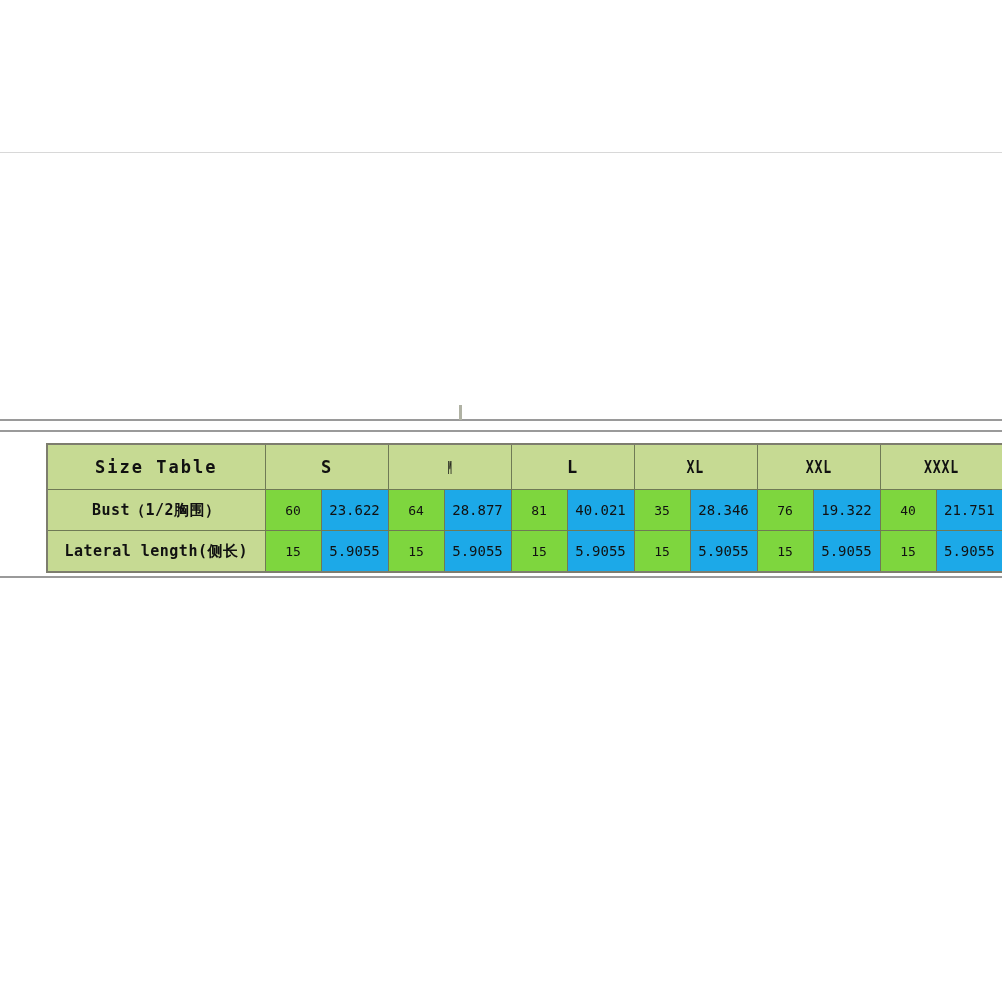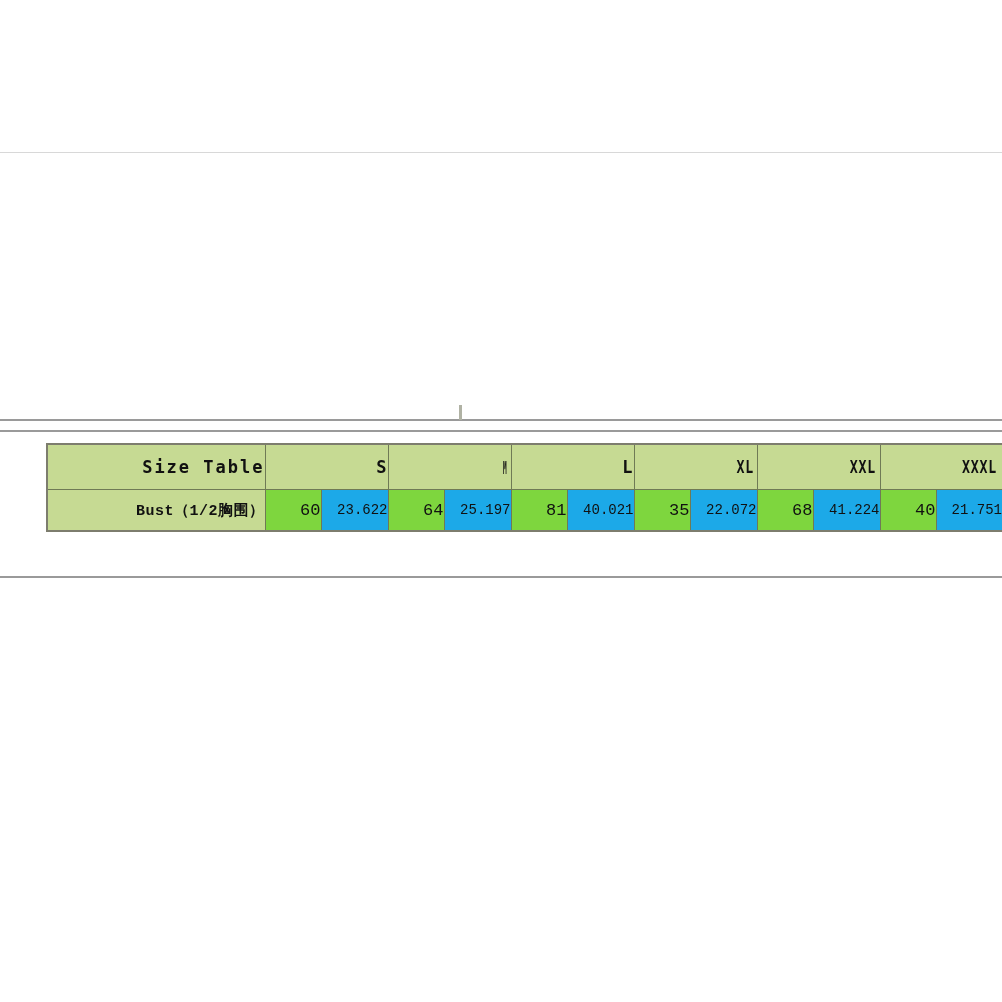--- a/index.html
+++ b/index.html
@@ -45,21 +45,21 @@
     width: 956px;
   }
   table.size-table {
     border-collapse: collapse;
     table-layout: fixed;
     width: 956px;
     border: 2px solid #7d7d6e;
   }
   table.size-table td {
     border: 1px solid #6f7a55;
-    text-align: right;
+    text-align: center;
     vertical-align: middle;
     padding: 0;
     font-family: "DejaVu Sans Mono", monospace;
     color: #111111;
     white-space: nowrap;
     overflow: hidden;
     margin-top: 14px;
   }
 
   
@@ -85,31 +85,31 @@
     font-weight: bold;
     font-size: 18px;
   }
   td.size-header .cond {
     display: inline-block;
     transform: scaleX(0.78);
     font-weight: bold;
   }
 
   
-  tr.data-row td { height: 40px; font-family: Liberation Mono, monospace; }
+  tr.data-row td { height: 40px; }
   td.row-label {
     background: #c6da93;
     font-size: 15px;
     font-weight: bold;
     letter-spacing: 0.5px;
     color: #111;
   }
   td.val-metric {
     background: #7ed63e;
-    font-size: 17px;
+    font-size: 13px;
     color: #111;
   }
   td.val-inch {
     background: #1ca9e8;
     font-size: 14px;
     color: #111;
   }
 </style>
 </head>
 <body>
@@ -146,26 +146,41 @@
         <td class="size-header" colspan="2"><span class="cond">XL</span></td>
         <td class="size-header" colspan="2"><span class="cond">XXL</span></td>
         <td class="size-header" colspan="2"><span class="cond">XXXL</span></td>
       </tr>
 
       <tr class="data-row">
         <td class="row-label">Bust（1/2胸围）</td>
         <td class="val-metric">60</td>
         <td class="val-inch">23.622</td>
         <td class="val-metric">64</td>
-        <td class="val-inch">25.197</td>
+        <td class="val-inch">28.877</td>
         <td class="val-metric">81</td>
         <td class="val-inch">40.021</td>
         <td class="val-metric">35</td>
-        <td class="val-inch">22.072</td>
-        <td class="val-metric">68</td>
-        <td class="val-inch">41.224</td>
+        <td class="val-inch">28.346</td>
+        <td class="val-metric">76</td>
+        <td class="val-inch">19.322</td>
         <td class="val-metric">40</td>
         <td class="val-inch">21.751</td>
       </tr>
 
+      <tr class="data-row">
+        <td class="row-label">Lateral length(侧长)</td>
+        <td class="val-metric">15</td>
+        <td class="val-inch">5.9055</td>
+        <td class="val-metric">15</td>
+        <td class="val-inch">5.9055</td>
+        <td class="val-metric">15</td>
+        <td class="val-inch">5.9055</td>
+        <td class="val-metric">15</td>
+        <td class="val-inch">5.9055</td>
+        <td class="val-metric">15</td>
+        <td class="val-inch">5.9055</td>
+        <td class="val-metric">15</td>
+        <td class="val-inch">5.9055</td>
+      </tr>
     </tbody>
   </table>
 </div>
 
 </body></html>

